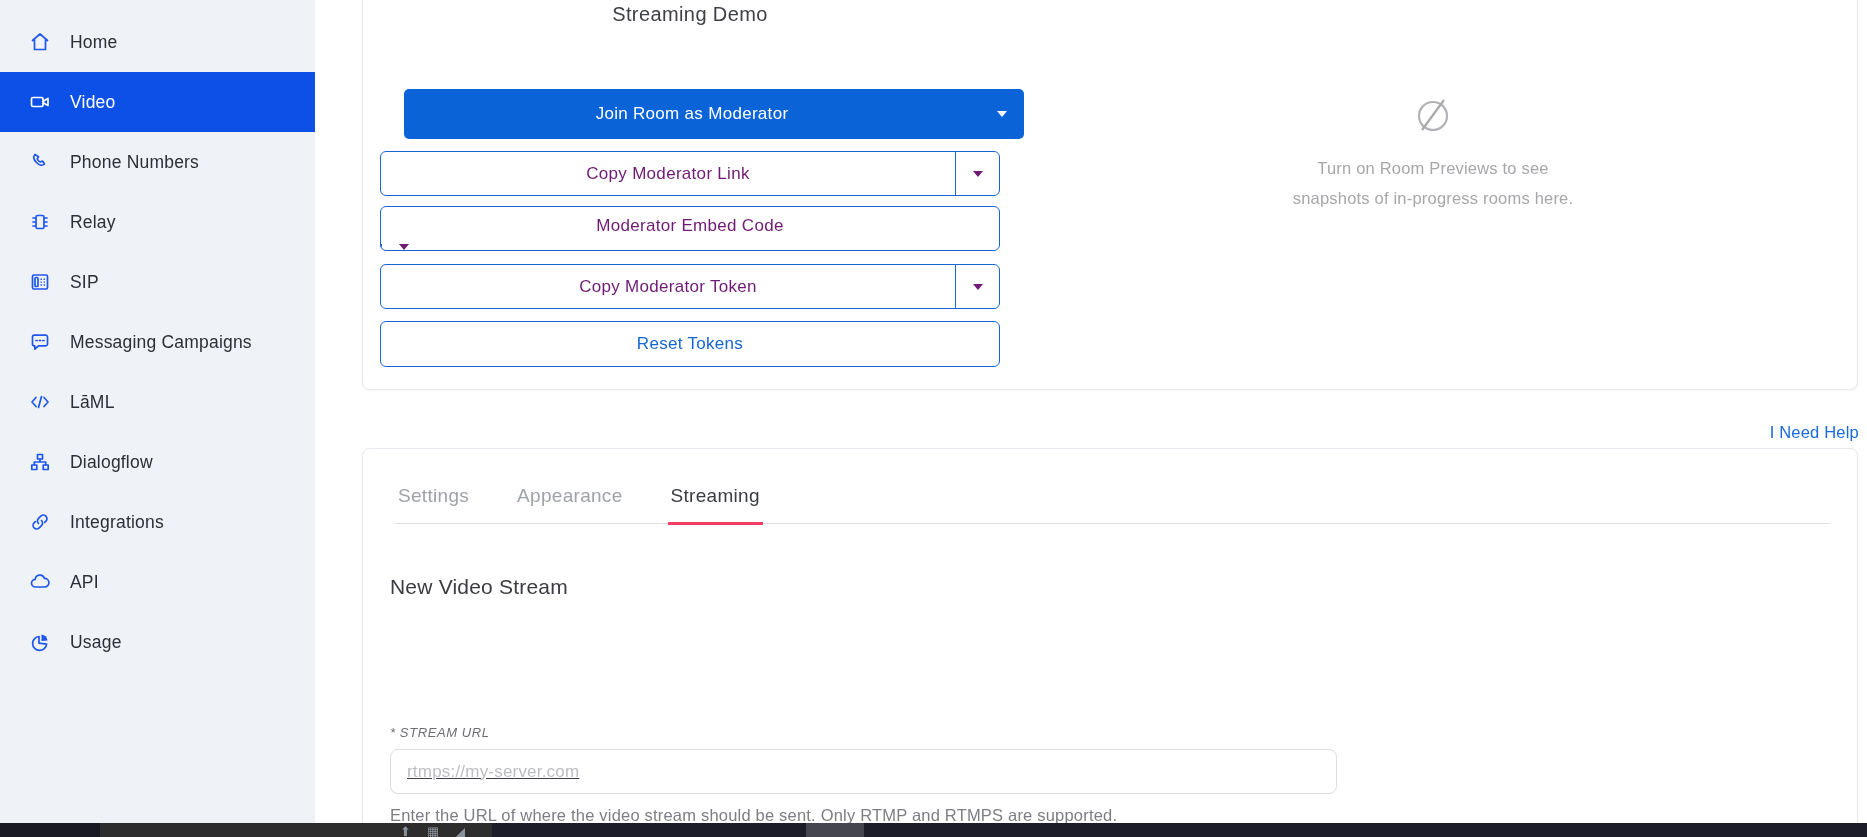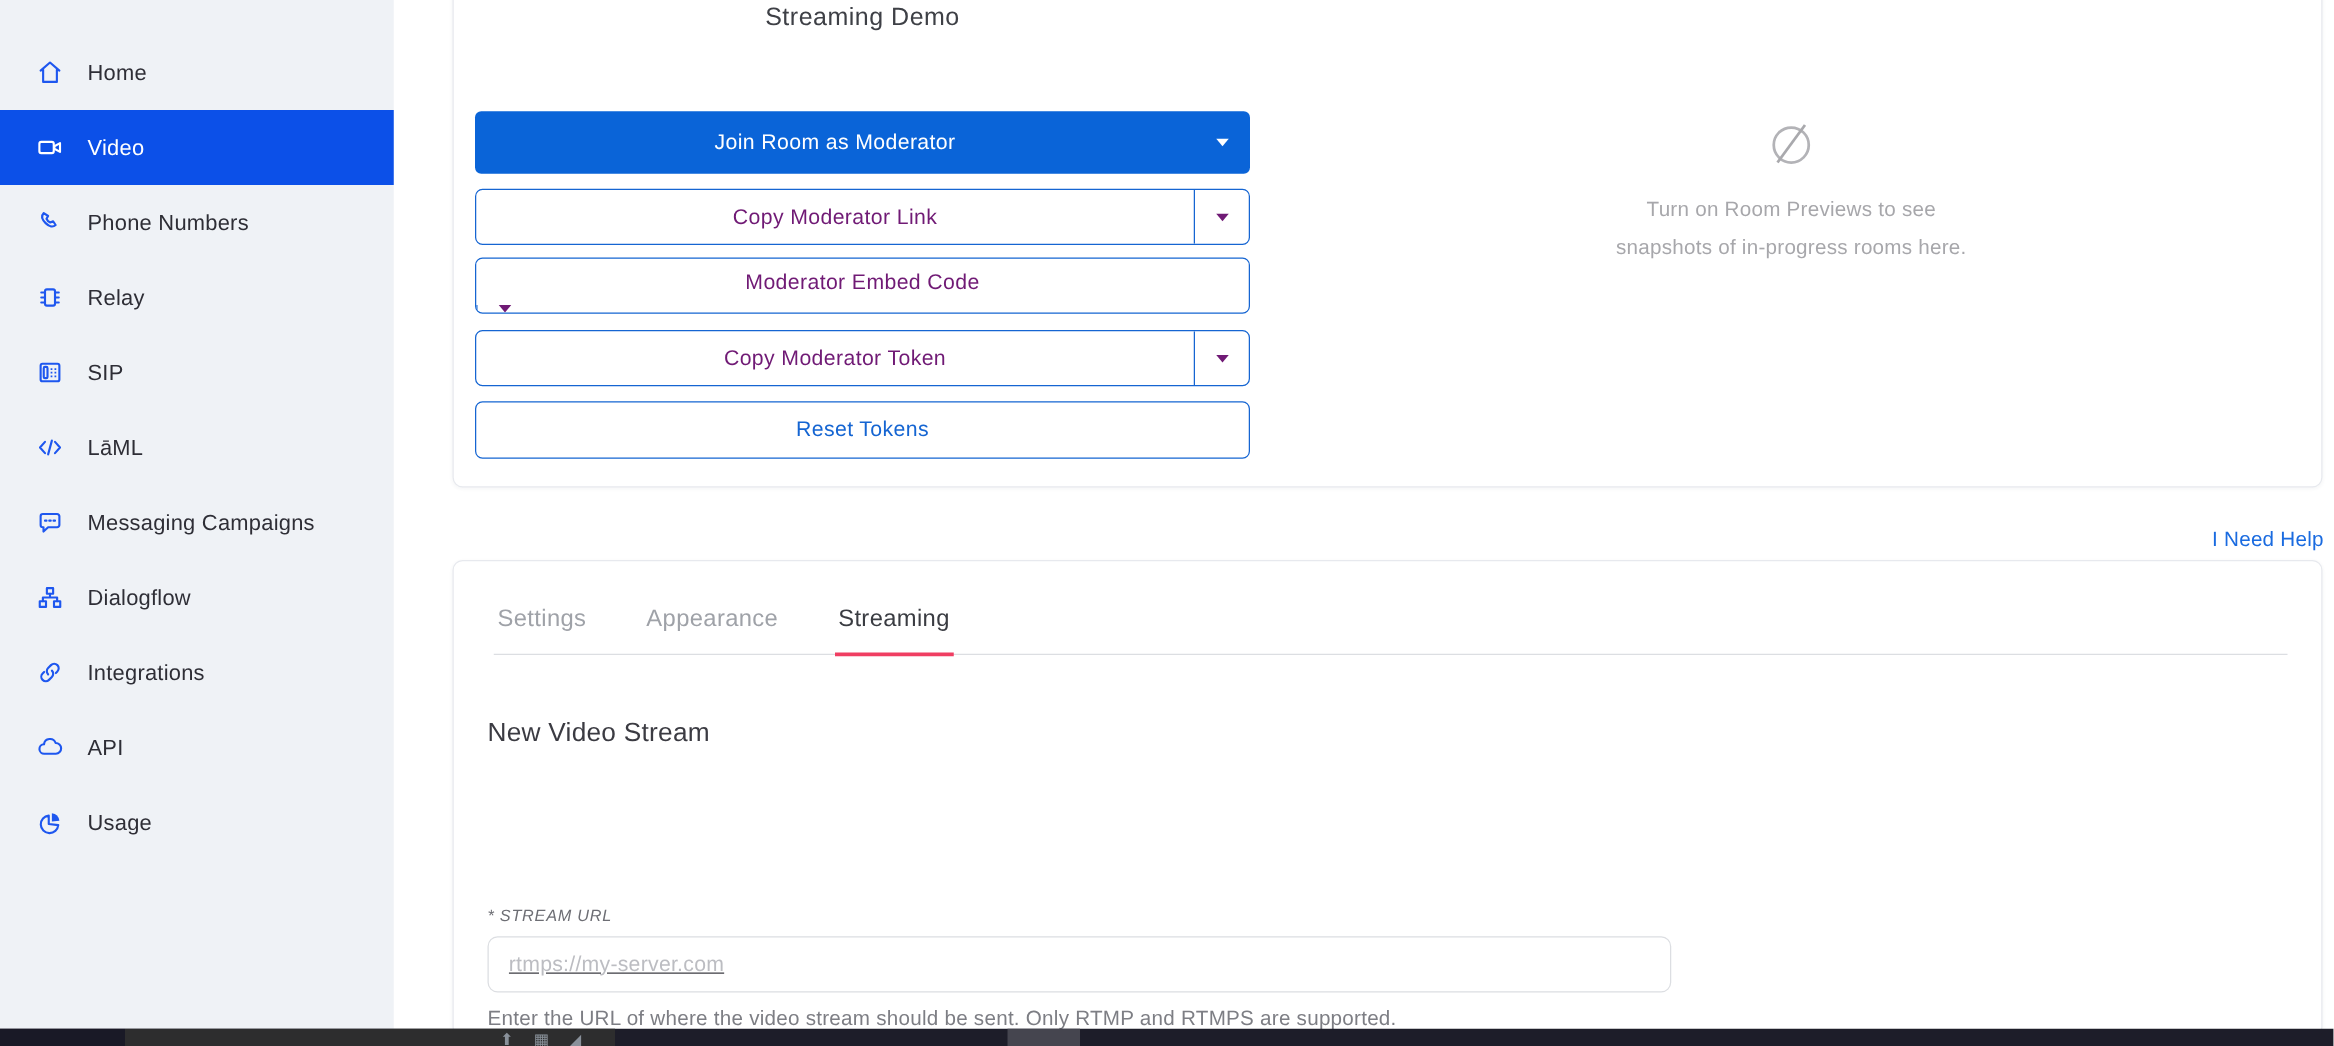--- a/index.html
+++ b/index.html
@@ -2,21 +2,21 @@
 <html><head>
 <meta charset="utf-8">
 <style>
   * { margin:0; padding:0; box-sizing:border-box; }
   html,body { width:1867px; height:837px; background:#fff;
     font-family:"Liberation Sans","DejaVu Sans",sans-serif; color:#3c3c43; }
   #app { position:relative; width:1867px; height:837px; overflow:hidden; background:#fff; }
 
   
   .sidebar { position:absolute; left:0; top:0; width:315px; height:823px;
-    background:#eff2f6; padding-top:28px; }
+    background:#eff2f6; padding-top:12px; }
   .nav-item { height:60px; display:flex; align-items:center; padding-left:28px;
     gap:18px; cursor:pointer; }
   .nav-item .nav-label { font-size:17.5px; letter-spacing:.2px; color:#2e2e36; }
   .nav-icon { width:24px; height:24px; display:flex; align-items:center; justify-content:center; }
   .nav-icon svg { stroke:#1e57ef; fill:none; stroke-width:1.7; stroke-linecap:round; stroke-linejoin:round; }
   .nav-item.active { background:#0c50e8; }
   .nav-item.active .nav-label { color:#fff; }
   .nav-item.active .nav-icon svg { stroke:#fff; }
   .nav-icon svg .fillpart { fill:#1e57ef; stroke:none; }
 
@@ -132,33 +132,33 @@
             <rect x="6" y="6.5" width="3" height="9" rx="1"></rect>
             <path class="fillpart" d="M11.5 7.5h1.4v1.4h-1.4zM14.6 7.5h1.4v1.4h-1.4zM11.5 10.4h1.4v1.4h-1.4zM14.6 10.4h1.4v1.4h-1.4zM11.5 13.3h1.4v1.4h-1.4zM14.6 13.3h1.4v1.4h-1.4z"></path>
           </svg>
       </span>
       <span class="nav-label">SIP</span>
     </div>
 
     <div class="nav-item">
       <span class="nav-icon">
         <svg width="22" height="22" viewBox="0 0 22 22">
+            <path d="M3.5 6 a1.8 1.8 0 0 1 1.8-1.8 H16.7 a1.8 1.8 0 0 1 1.8 1.8 V13 a1.8 1.8 0 0 1 -1.8 1.8 H9.5 L5.8 18.2 V14.8 H5.3 A1.8 1.8 0 0 1 3.5 13 Z M7 9.5 h1.2 M10.4 9.5 h1.2 M13.8 9.5 h1.2"></path>
+          </svg>
+      </span>
+      <span class="nav-label">Messaging Campaigns</span>
+    </div>
+
+    <div class="nav-item">
+      <span class="nav-icon">
+        <svg width="22" height="22" viewBox="0 0 22 22">
             <path d="M7 6.5 L3 11 L7 15.5 M15 6.5 L19 11 L15 15.5 M12.5 5.5 L9.5 16.5"></path>
           </svg>
       </span>
       <span class="nav-label">LāML</span>
-    </div>
-
-    <div class="nav-item">
-      <span class="nav-icon">
-        <svg width="22" height="22" viewBox="0 0 22 22">
-            <path d="M3.5 6 a1.8 1.8 0 0 1 1.8-1.8 H16.7 a1.8 1.8 0 0 1 1.8 1.8 V13 a1.8 1.8 0 0 1 -1.8 1.8 H9.5 L5.8 18.2 V14.8 H5.3 A1.8 1.8 0 0 1 3.5 13 Z M7 9.5 h1.2 M10.4 9.5 h1.2 M13.8 9.5 h1.2"></path>
-          </svg>
-      </span>
-      <span class="nav-label">Messaging Campaigns</span>
     </div>
 
     <div class="nav-item">
       <span class="nav-icon">
         <svg width="22" height="22" viewBox="0 0 22 22">
             <rect x="8.5" y="3.5" width="5" height="4.5"></rect>
             <rect x="2.8" y="14" width="5" height="4.5"></rect>
             <rect x="14.2" y="14" width="5" height="4.5"></rect>
             <path d="M11 8 V11 M5.3 14 V11 H16.7 V14"></path>
           </svg>
@@ -193,21 +193,21 @@
       </span>
       <span class="nav-label">Usage</span>
     </div>
 
   </nav>
 
   <section class="card" id="card-room">
 
     <h1 class="room-title">Streaming Demo</h1>
 
-    <div class="split-btn primary" style="top:110px;height:50px;">
+    <div class="split-btn primary" style="top:110px;height:50px;margin-left:24px;">
       <span class="split-label">Join Room as Moderator</span>
       <span class="caret-zone">
           <span class="caret"></span>
         </span>
     </div>
 
     <div class="split-btn outline" style="top:172px;height:45px;">
       <span class="split-label">Copy Moderator Link</span>
       <span class="caret-zone">
           <span class="caret"></span>

